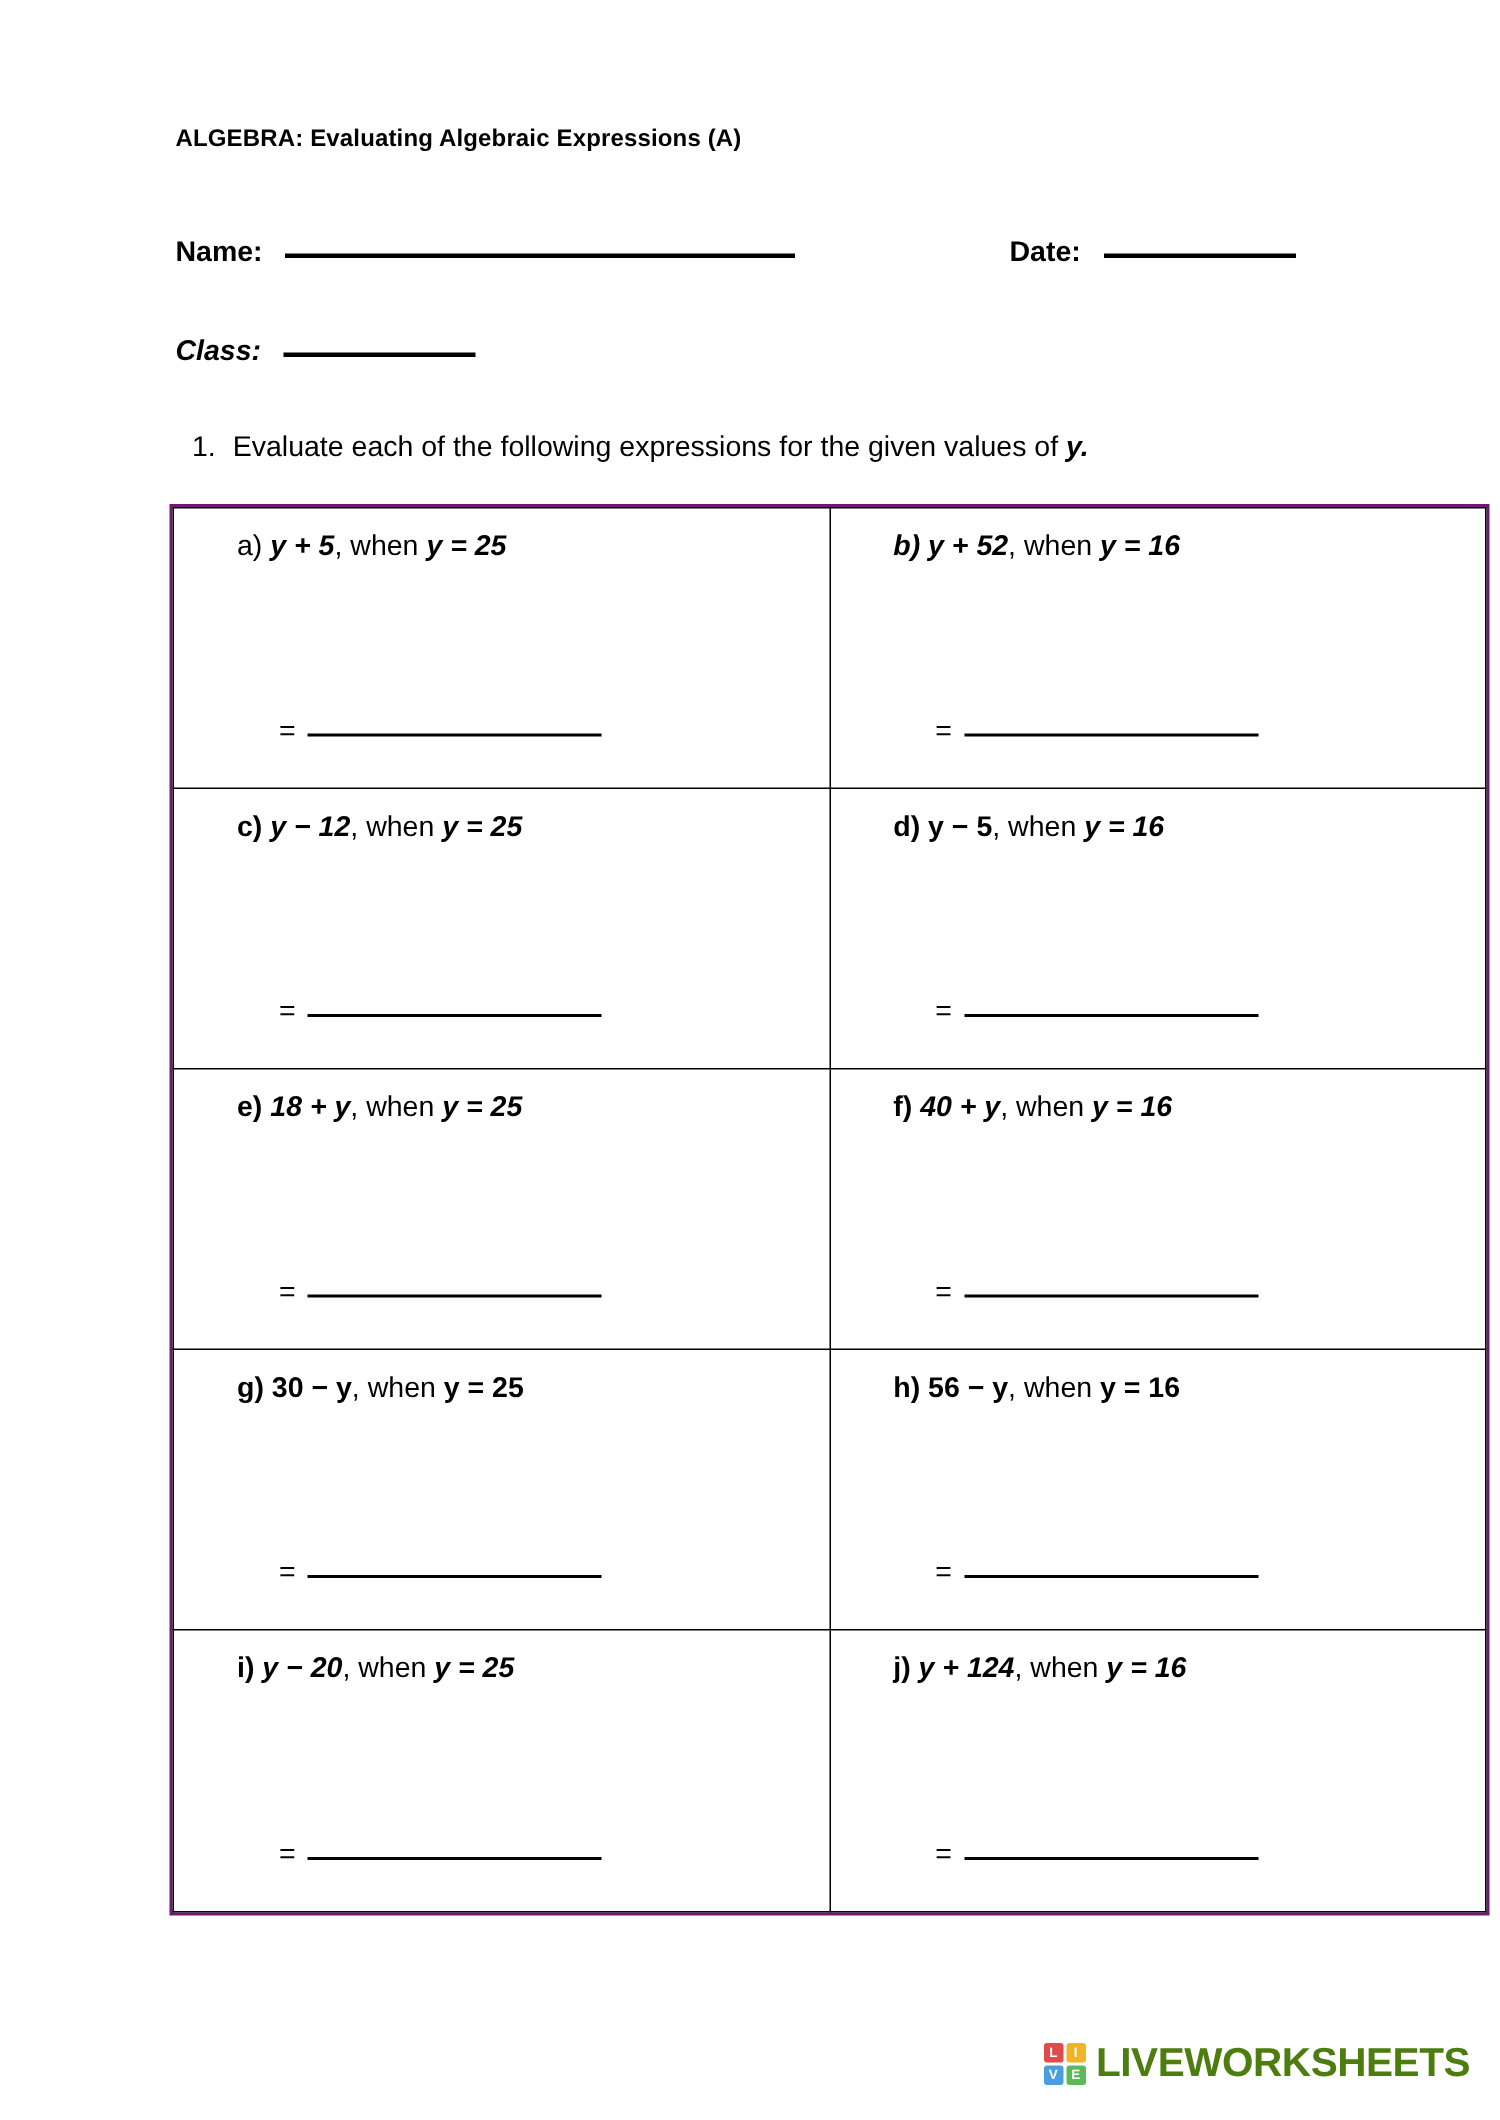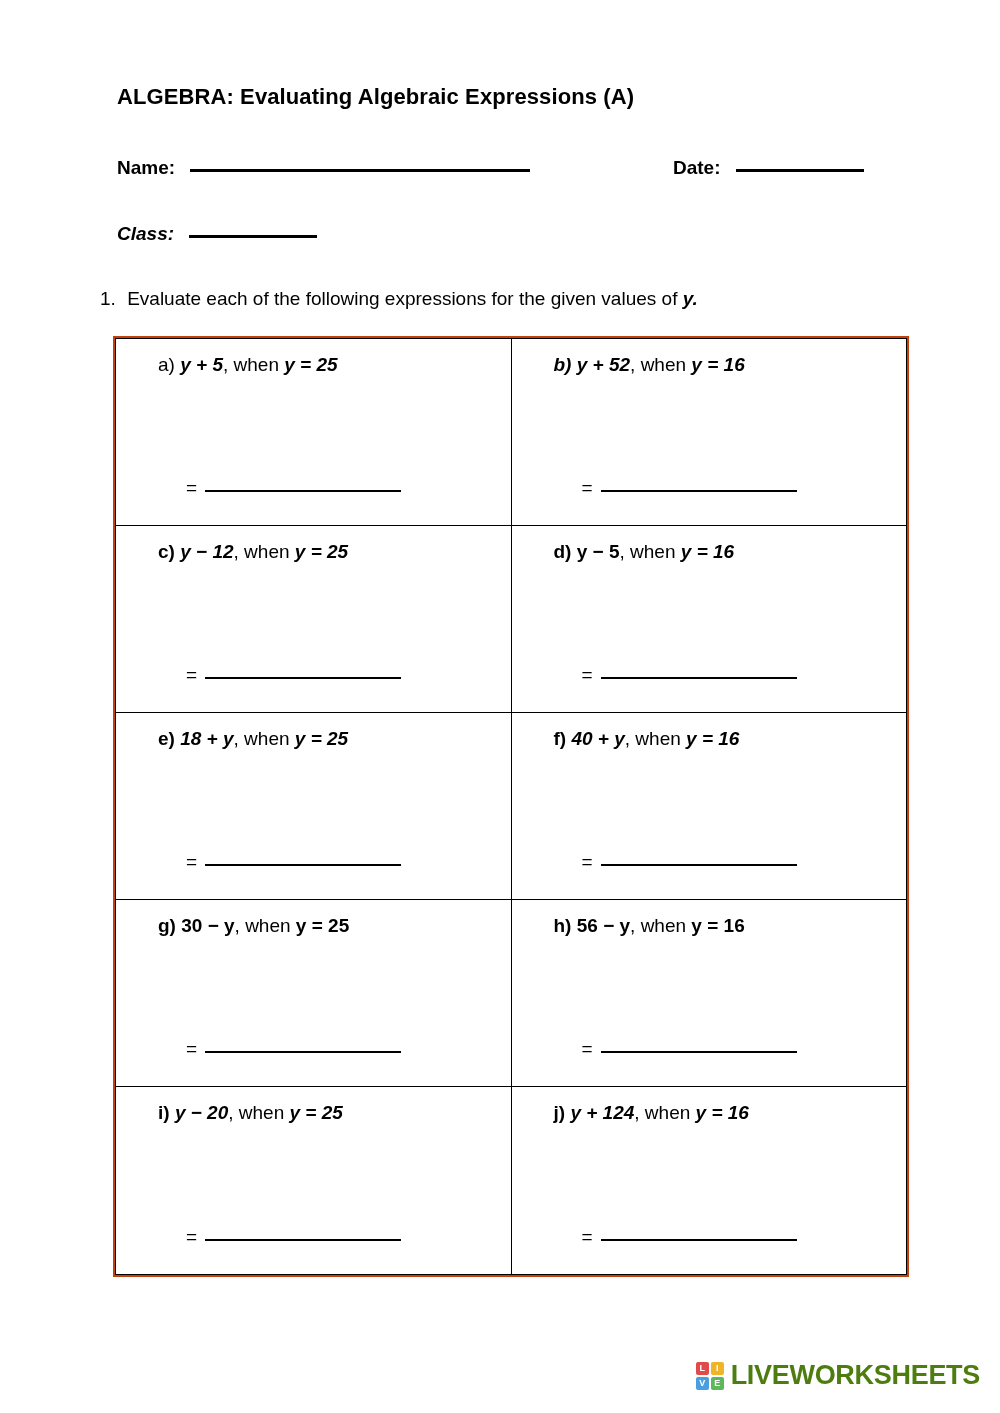--- a/index.html
+++ b/index.html
@@ -19,21 +19,21 @@
     position: relative;
     width: 1000px;
     height: 1413px;
     box-sizing: border-box;
     padding: 0;
   }
   .worksheet-title {
     position: absolute;
     left: 117px;
     top: 84px;
-    font-size: 22px;
+    font-size: 16px;
     font-weight: bold;
     letter-spacing: 0.1px;
   }
   .field-row {
     position: absolute;
     font-size: 19px;
     font-weight: bold;
   }
   .name-row {
     left: 117px;
@@ -59,33 +59,33 @@
   .blank-short {
     display: inline-block;
     width: 128px;
     border-bottom: 3px solid #000;
     margin-left: 10px;
     vertical-align: 2px;
     height: 14px;
   }
   .instruction {
     position: absolute;
-    left: 100px;
+    left: 128px;
     top: 288px;
     font-size: 19px;
   }
   .instruction .num {
     margin-right: 6px;
   }
   .grid {
     position: absolute;
     left: 113px;
     top: 336px;
-    width: 796px;
-    border: 2px solid #c2410c;
+    width: 880px;
+    border: 2px solid #701a75;
     border-collapse: collapse;
     box-sizing: border-box;
   }
   .grid table {
     border-collapse: collapse;
     width: 100%;
   }
   .grid td {
     width: 50%;
     border: 1px solid #000;

